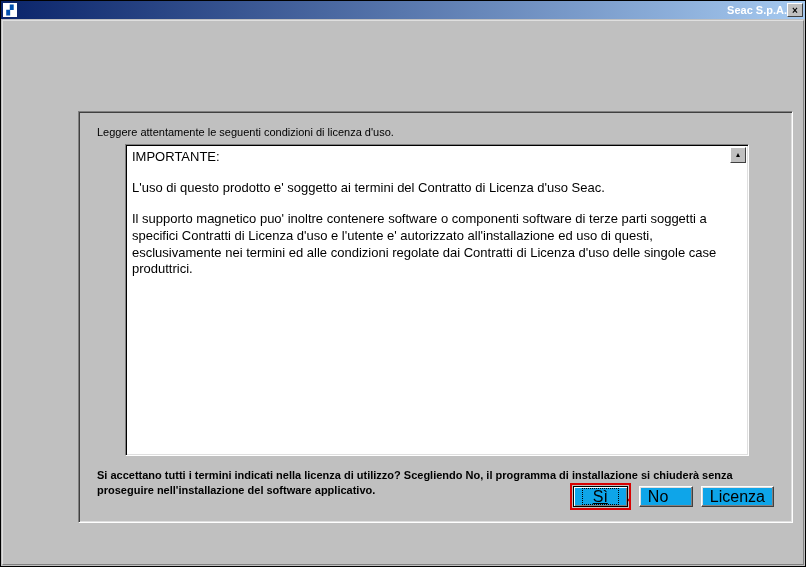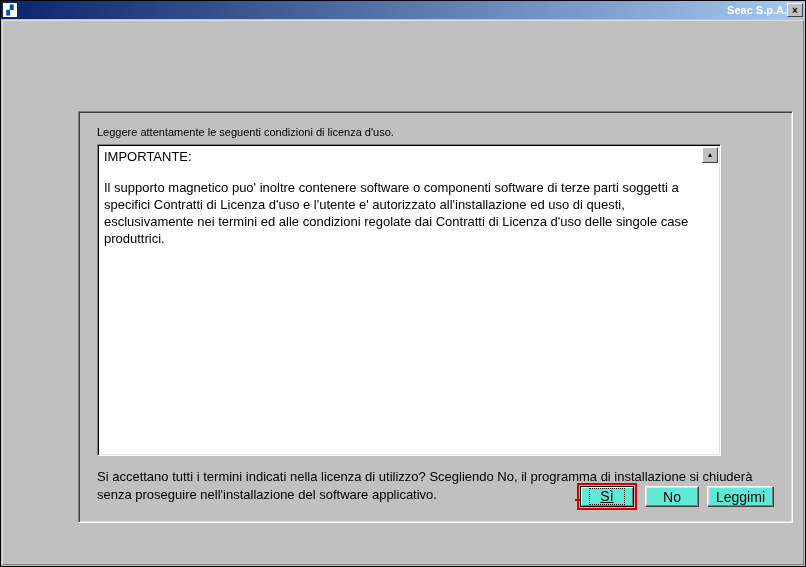--- a/index.html
+++ b/index.html
@@ -98,20 +98,21 @@
       border-top: 1px solid #808080;
       border-left: 1px solid #808080;
       border-right: 1px solid #fff;
       border-bottom: 1px solid #fff;
       box-shadow: inset 1px 1px 0 #000, inset -1px -1px 0 #dfdfdf;
       padding: 4px 20px 4px 6px;
       font-size: 13px;
       font-family: Arial, sans-serif;
       line-height: 1.3;
       overflow: hidden;
+      margin-left: 28px;
     }
     .license-box .para {
       margin-bottom: 14px;
     }
     .scroll-up {
       position: absolute;
       top: 2px;
       right: 2px;
       width: 16px;
       height: 16px;
@@ -121,23 +122,24 @@
       border-right: 1px solid #404040;
       border-bottom: 1px solid #404040;
       display: flex;
       align-items: center;
       justify-content: center;
       font-size: 8px;
       cursor: pointer;
     }
     .accept-text {
       margin-top: 12px;
-      font-size: 13px;
+      font-size: 11px;
       line-height: 1.4;
       width: 660px;
+      font-weight: bold;
     }
     .button-row {
       position: absolute;
       bottom: 12px;
       right: 18px;
       display: flex;
       align-items: center;
       gap: 8px;
     }
     .arrow-indicator {
@@ -145,34 +147,34 @@
       bottom: 14px;
       left: 496px;
       display: flex;
       align-items: center;
       pointer-events: none;
     }
     .arrow-indicator svg { display:block; }
     .win-btn {
       min-width: 54px;
       height: 21px;
-      background: #5eead4;
+      background: #0ea5e9;
       border-top: 1px solid #fff;
       border-left: 1px solid #fff;
       border-right: 1px solid #404040;
       border-bottom: 1px solid #404040;
       box-shadow: inset -1px -1px 0 #808080, inset 1px 1px 0 #dfdfdf;
       font-family: "MS Sans Serif", Tahoma, Arial, sans-serif;
-      font-size: 14px;
+      font-size: 16px;
       text-align: center;
       cursor: pointer;
       padding: 0 8px;
       display: flex;
       align-items: center;
-      justify-content: center;
+      justify-content: flex-start;
     }
     .yes-wrap {
       border: 2px solid #d80000;
       padding: 1px;
     }
     .yes-wrap .win-btn {
       border: 1px solid #000;
       box-shadow: inset 1px 1px 0 #fff, inset -1px -1px 0 #808080;
     }
     .yes-inner {
@@ -193,20 +195,21 @@
       <span>×</span>
     </div>
   </div>
 
   <div class="client-area">
     <div class="inner-panel">
       <div class="instruction">Leggere attentamente le seguenti condizioni di licenza d'uso.</div>
 
       <div class="license-box">
         <div class="para">IMPORTANTE:</div>
+        <div class="para">L'uso di questo prodotto e' soggetto ai termini del Contratto di Licenza d'uso Seac.</div>
         <div class="para">Il supporto magnetico puo' inoltre contenere software o componenti software di terze parti soggetti a specifici Contratti di Licenza d'uso e l'utente e' autorizzato all'installazione ed uso di questi, esclusivamente nei termini ed alle condizioni regolate dai Contratti di Licenza d'uso delle singole case  produttrici.</div>
         <div class="scroll-up">
           <span>▴</span>
         </div>
       </div>
 
       <div class="accept-text">Si accettano tutti i termini indicati nella licenza di utilizzo?     Scegliendo No,    il programma di installazione si chiuderà senza proseguire nell'installazione del software applicativo.</div>
 
       <div class="arrow-indicator">
         <svg width="56" height="16" viewBox="0 0 56 16">
@@ -218,19 +221,19 @@
       <div class="button-row">
         <div class="yes-wrap">
           <button class="win-btn" type="button">
             <span class="yes-inner"><span class="underline">Sì</span></span>
           </button>
         </div>
         <button class="win-btn" type="button">
           <span>No</span>
         </button>
         <button class="win-btn" type="button">
-          <span>Leggimi</span>
+          <span>Licenza</span>
         </button>
       </div>
 
     </div>
   </div>
 </div>
 
 </body></html>

